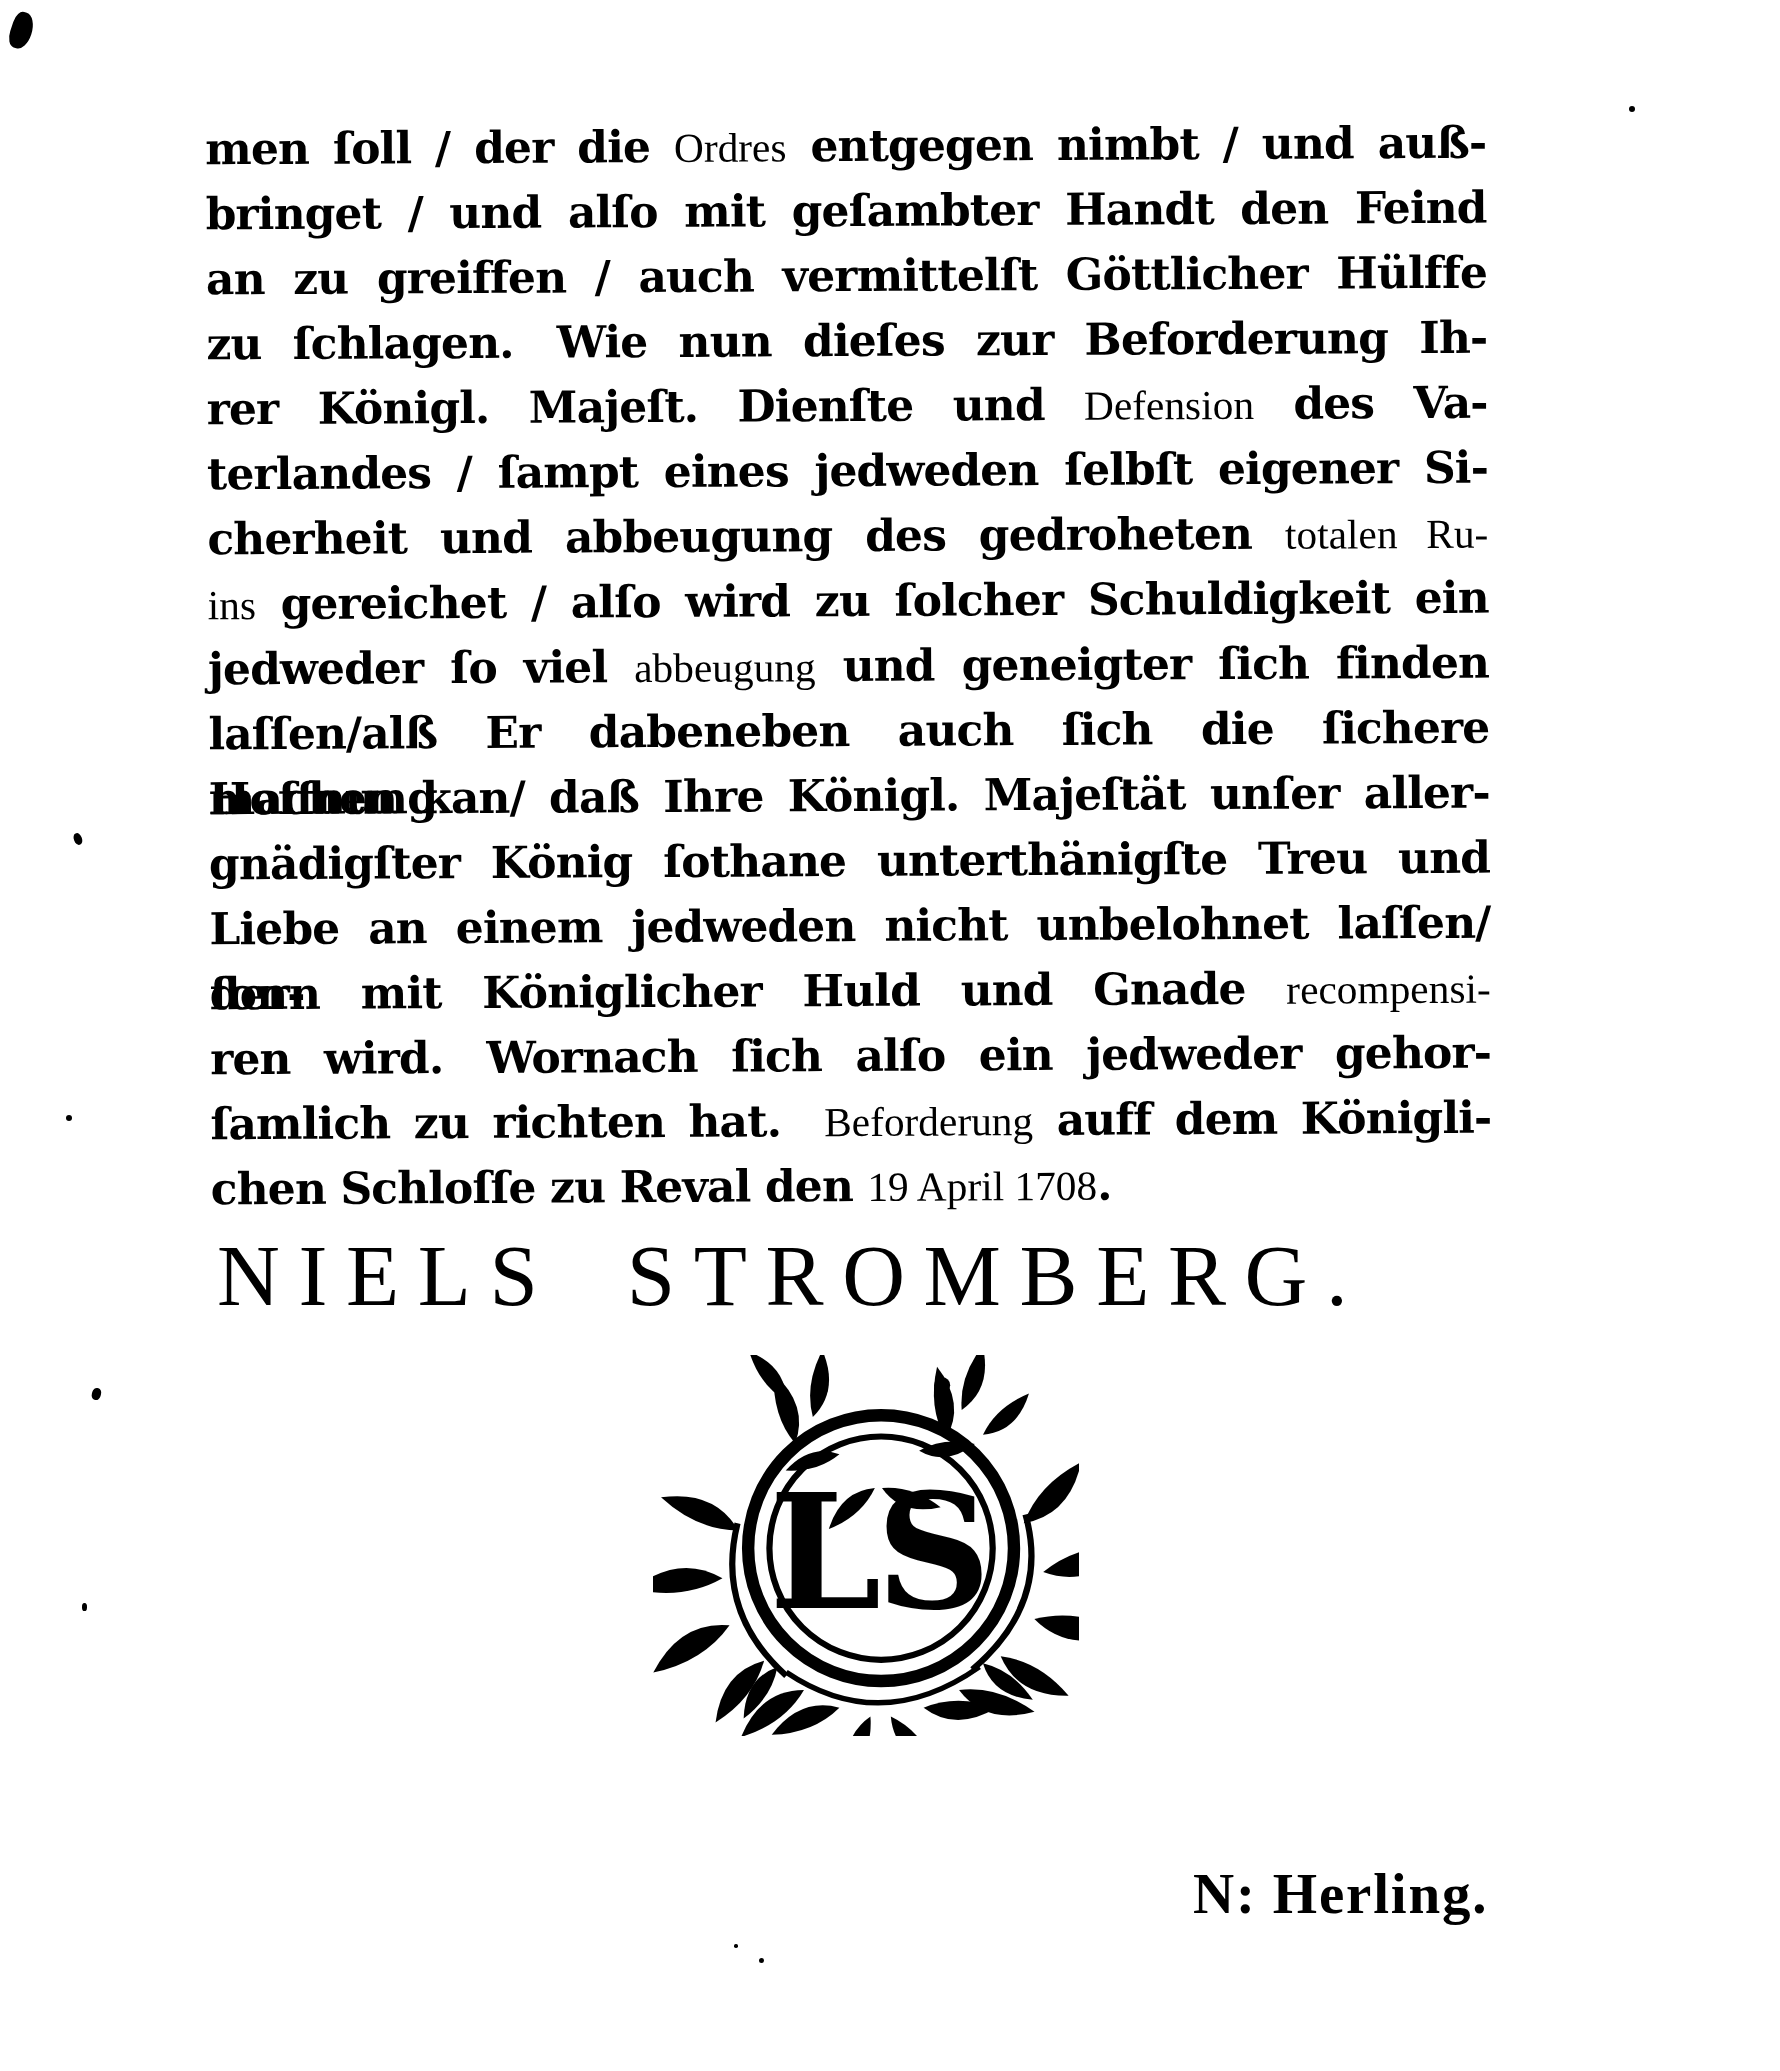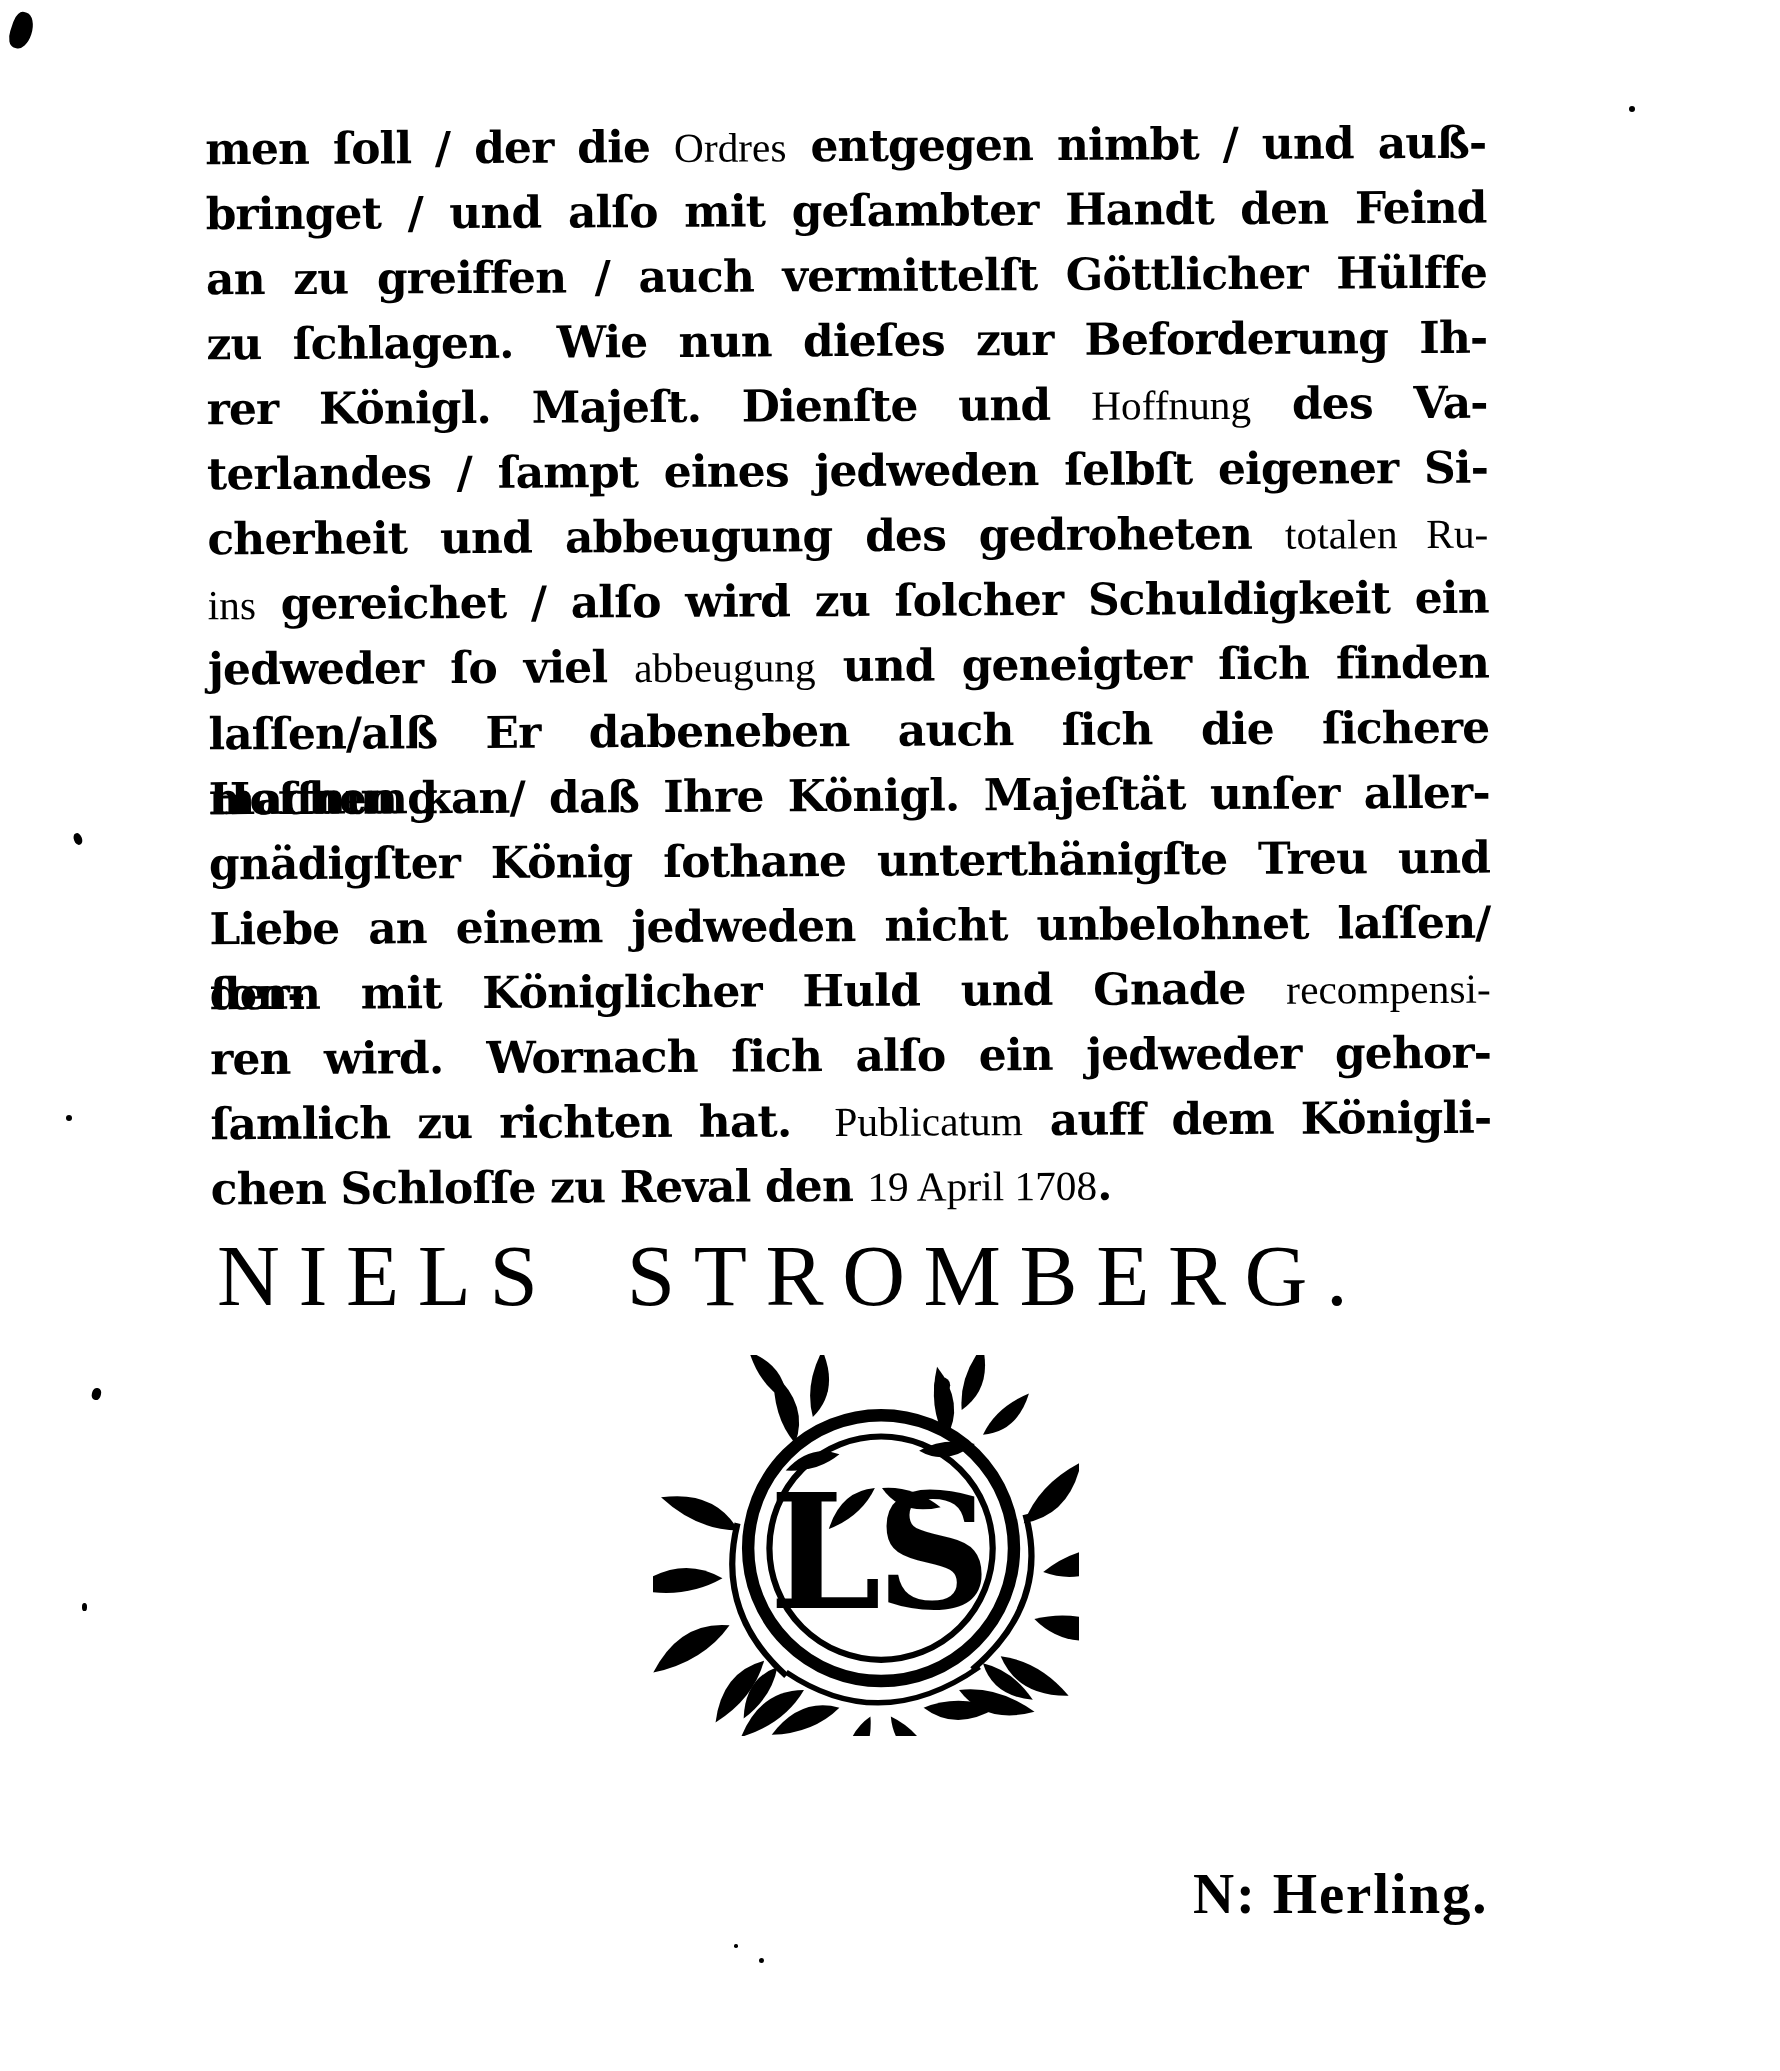--- a/index.html
+++ b/index.html
@@ -79,32 +79,32 @@
 </head>
 <body>
 
 <div class="page">
 
   <div class="body-text" id="bodyText">
       <div class="line"><span class="fraktur">men ſoll / der die </span><span class="antiqua">Ordres</span><span class="fraktur"> entgegen nimbt / und auß-</span></div>
       <div class="line"><span class="fraktur">bringet / und alſo mit geſambter Handt den Feind</span></div>
       <div class="line"><span class="fraktur">an zu greiffen / auch vermittelſt Göttlicher Hülffe</span></div>
       <div class="line"><span class="fraktur">zu ſchlagen. Wie nun dieſes zur Beforderung Ih-</span></div>
-      <div class="line"><span class="fraktur">rer Königl. Majeſt. Dienſte und </span><span class="antiqua">Hoffnung</span><span class="fraktur"> des Va-</span></div>
+      <div class="line"><span class="fraktur">rer Königl. Majeſt. Dienſte und </span><span class="antiqua">Defension</span><span class="fraktur"> des Va-</span></div>
       <div class="line"><span class="fraktur">terlandes / ſampt eines jedweden ſelbſt eigener Si-</span></div>
       <div class="line"><span class="fraktur">cherheit und abbeugung des gedroheten </span><span class="antiqua">totalen Ru-</span></div>
       <div class="line"><span class="antiqua">ins</span><span class="fraktur"> gereichet / alſo wird zu ſolcher Schuldigkeit ein</span></div>
       <div class="line"><span class="fraktur">jedweder ſo viel </span><span class="antiqua">abbeugung</span><span class="fraktur"> und geneigter ſich finden</span></div>
       <div class="line"><span class="fraktur">laſſen/alß Er dabeneben auch ſich die ſichere Hoffnung</span></div>
       <div class="line"><span class="fraktur">machen kan/ daß Ihre Königl. Majeſtät unſer aller-</span></div>
       <div class="line"><span class="fraktur">gnädigſter König ſothane unterthänigſte Treu und</span></div>
       <div class="line"><span class="fraktur">Liebe an einem jedweden nicht unbelohnet laſſen/ ſon-</span></div>
       <div class="line"><span class="fraktur">dern mit Königlicher Huld und Gnade </span><span class="antiqua">recompensi-</span></div>
       <div class="line"><span class="fraktur">ren wird. Wornach ſich alſo ein jedweder gehor-</span></div>
-      <div class="line"><span class="fraktur">ſamlich zu richten hat. </span><span class="antiqua">Publicatum</span><span class="fraktur"> auff dem Königli-</span></div>
+      <div class="line"><span class="fraktur">ſamlich zu richten hat. </span><span class="antiqua">Beforderung</span><span class="fraktur"> auff dem Königli-</span></div>
       <div class="line last"><span class="fraktur">chen Schloſſe zu Reval den </span><span class="antiqua">19 April 1708</span><span class="fraktur">.</span></div>
     </div>
 
   <div class="signature">NIELS STROMBERG.</div>
 
   <div class="seal">
     <svg viewBox="0 0 480 430" width="426" height="381">
       <defs>
         <path id="leaf" d="M0 0 Q 26 -18 62 -13 Q 32 15 0 0 Z"></path>
       </defs>

